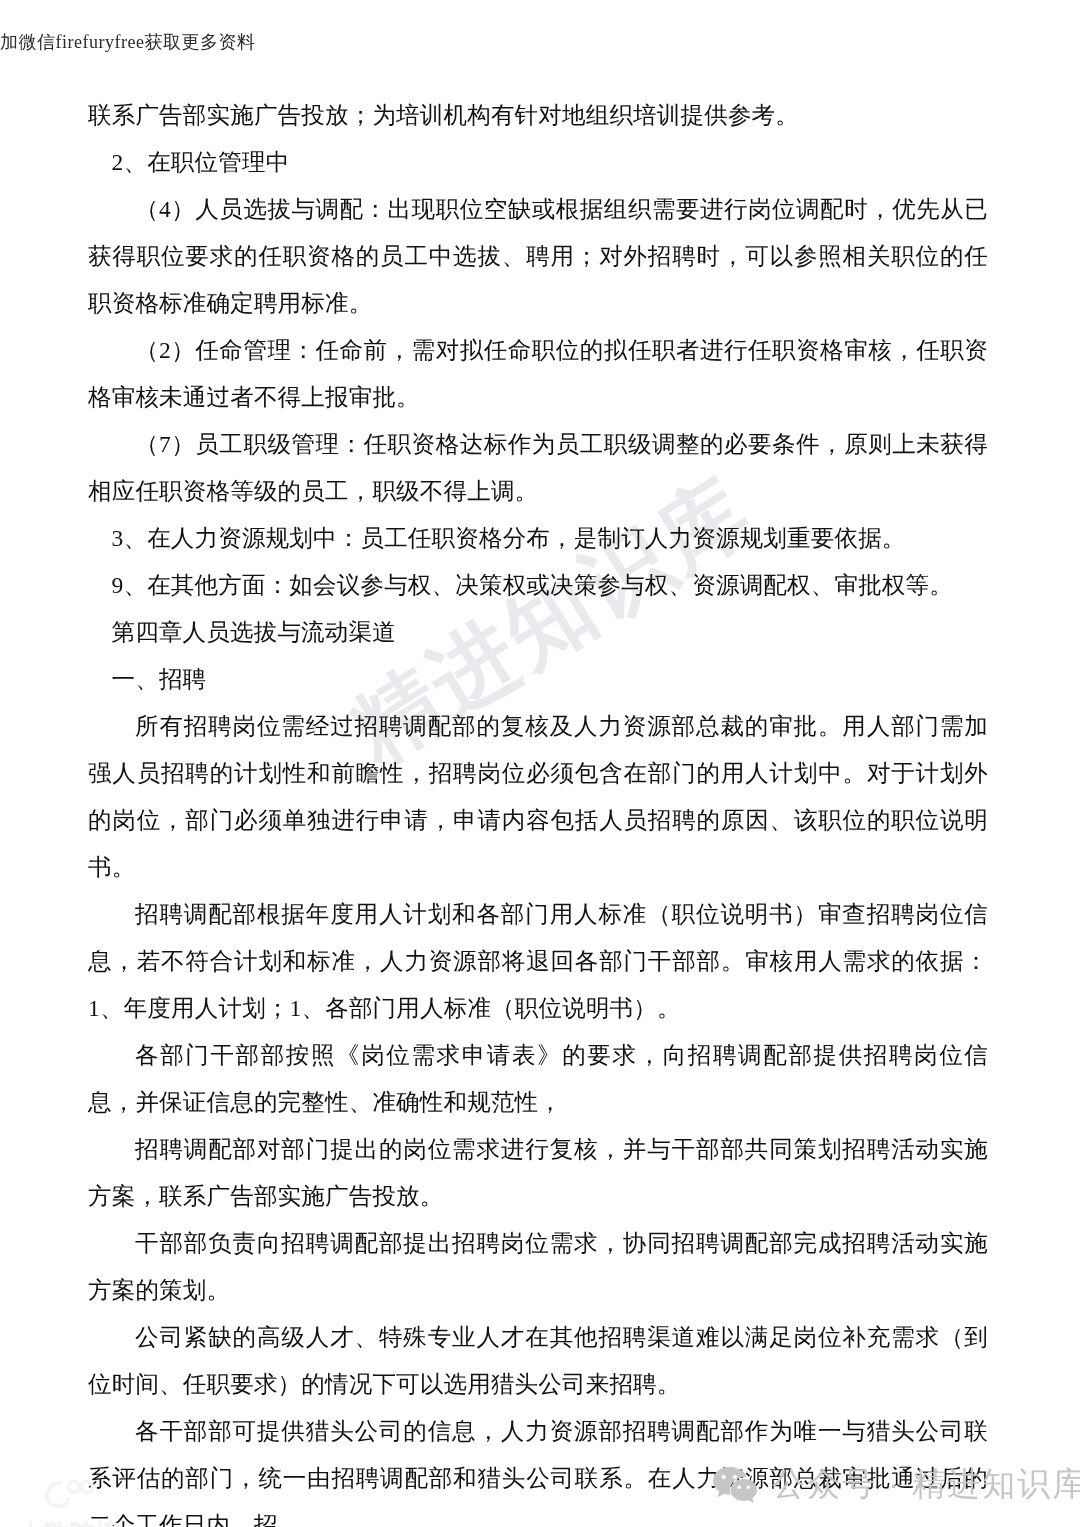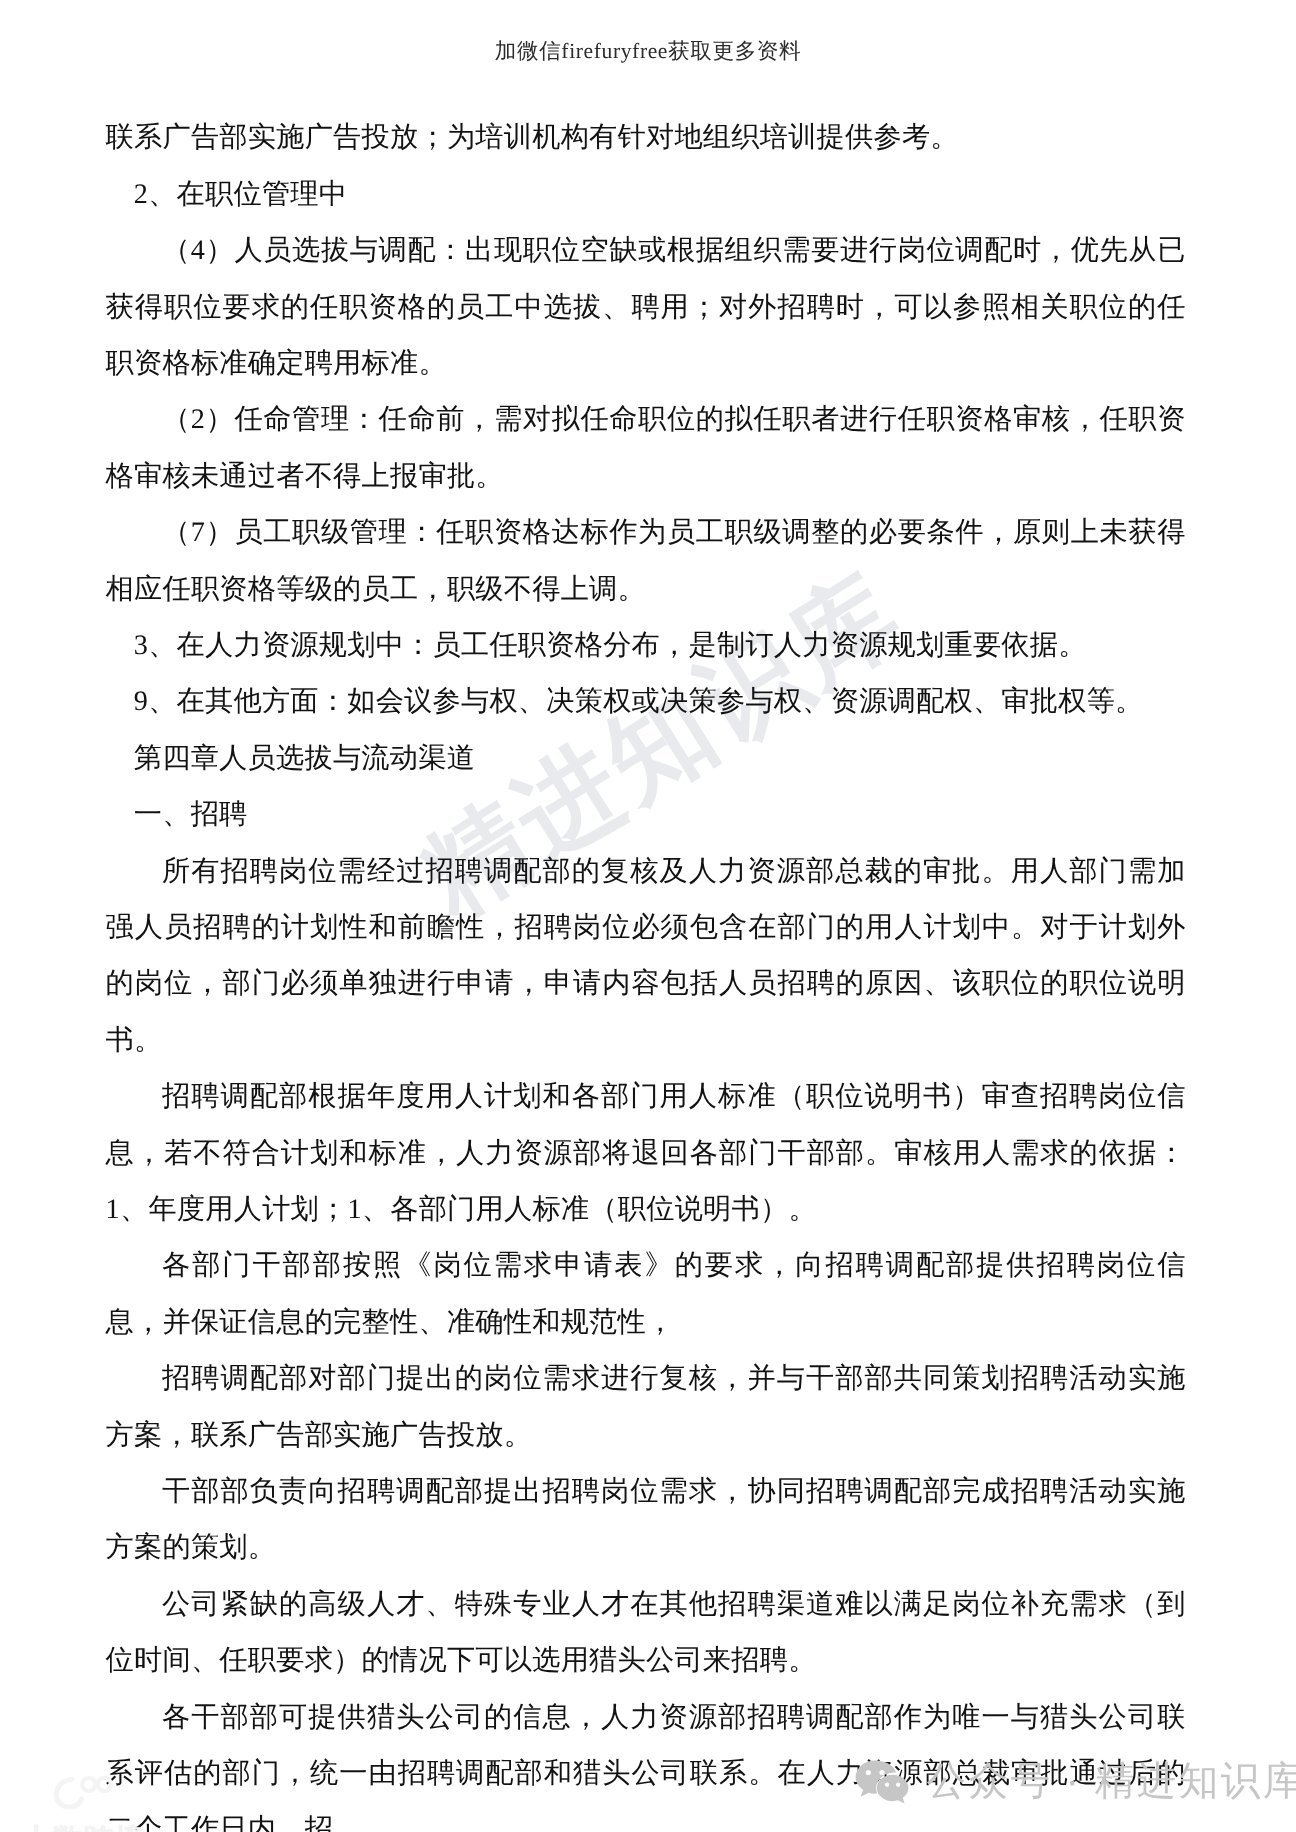--- a/index.html
+++ b/index.html
@@ -49,21 +49,21 @@
     transform: rotate(-32deg);
     transform-origin: left top;
   }
 
   
   .doc-header {
     position: absolute;
     top: 30px;
     left: 0;
     width: 1080px;
-    text-align: center;
+    text-align: left;
     font-size: 18px;
     color: #2b2b2b;
     letter-spacing: 0.5px;
     z-index: 2;
   }
 
   
   .content {
     position: absolute;
     top: 92px;

